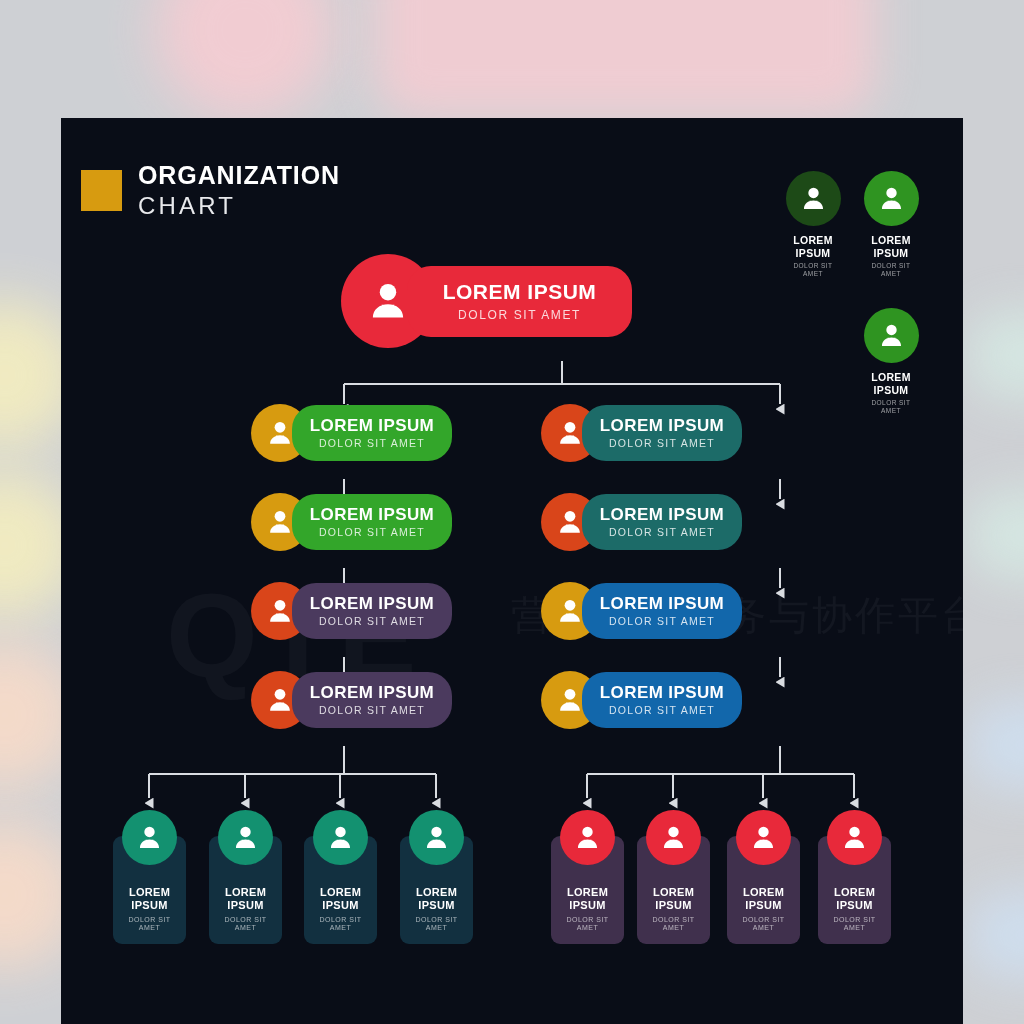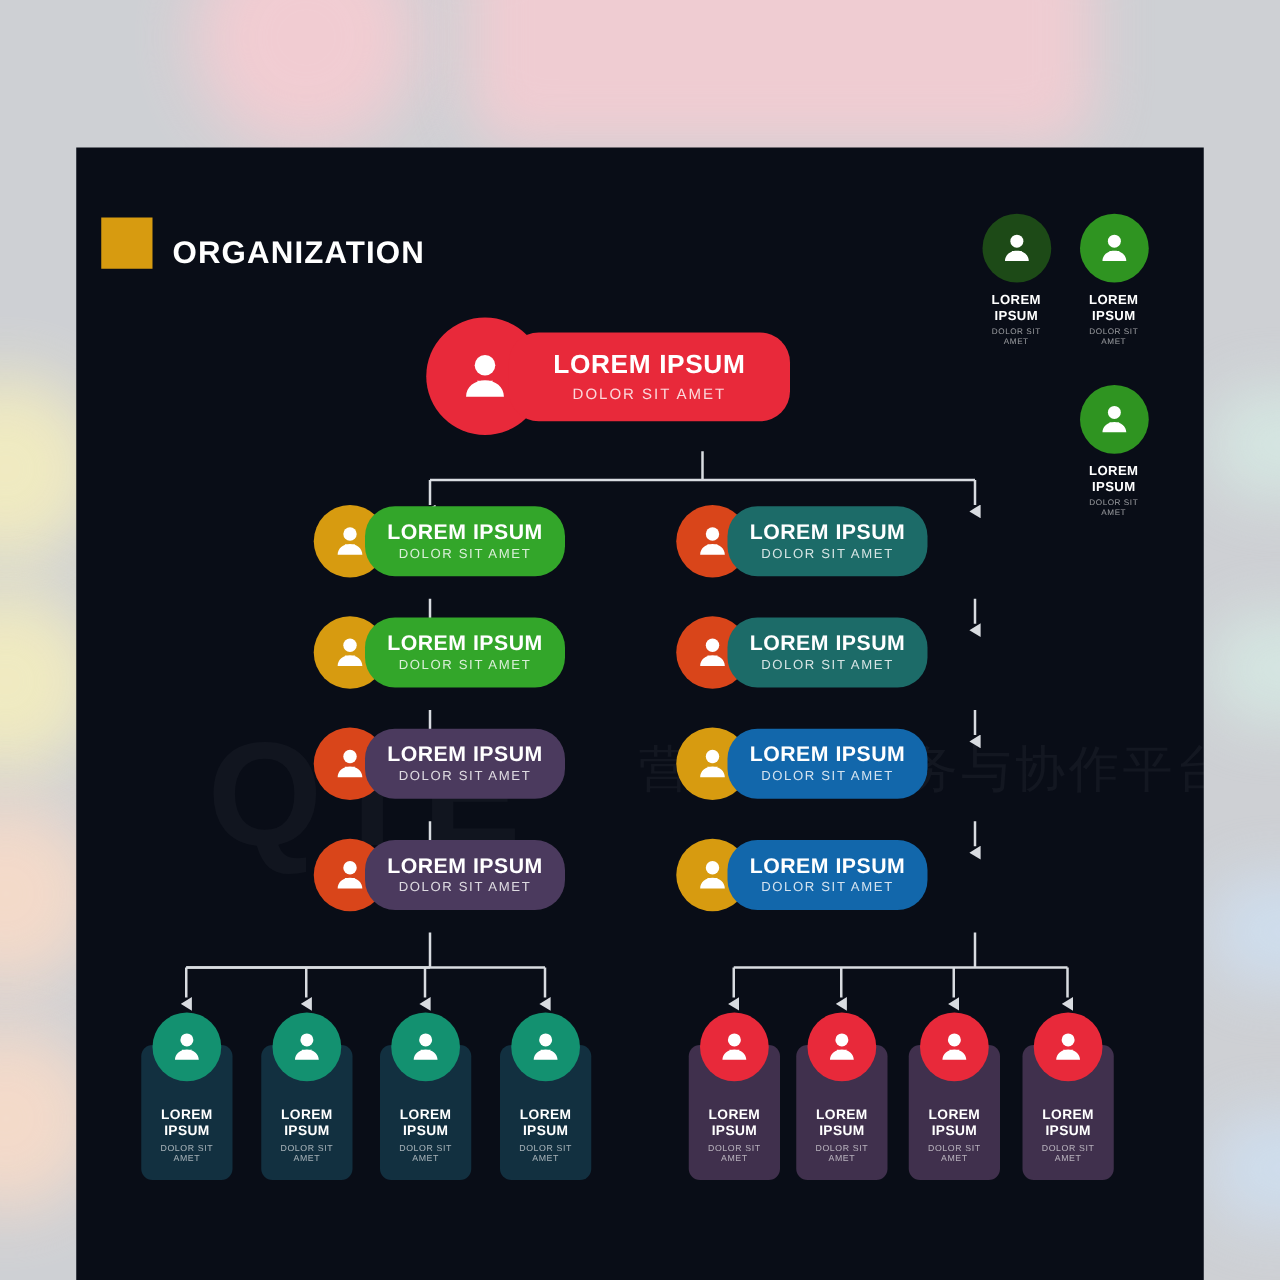--- a/index.html
+++ b/index.html
@@ -34,21 +34,21 @@
     font-size:40px;letter-spacing:3px;color:rgba(255,255,255,.045);
     font-family:"DejaVu Sans",sans-serif;white-space:nowrap;
   }
   #watermark .wm-cn2{
     position:absolute;left:450px;top:518px;
     font-size:38px;letter-spacing:3px;color:rgba(255,255,255,.04);
     font-family:"DejaVu Sans",sans-serif;white-space:nowrap;
   }
 
   
-  #header{position:absolute;left:20px;top:56px;display:flex;align-items:flex-end;}
+  #header{position:absolute;left:20px;top:44px;display:flex;align-items:center;}
   #header .swatch{width:41px;height:41px;background:#d79b10;margin-right:16px;flex:none;}
   #header .titles{line-height:1;padding-top:1px;}
   #header .t1{
     font-size:25px;font-weight:700;color:#ffffff;letter-spacing:.9px;
     display:block;
   }
   #header .t2{
     font-size:24px;font-weight:400;color:#e8e9ec;letter-spacing:3.2px;
     display:block;margin-top:6px;
   }
@@ -125,20 +125,21 @@
 
   <div id="watermark">
     <div class="wm-logo">QTE</div>
     <div class="wm-cn1">营销创意服务与协作平台</div>
   </div>
 
   <div id="header">
     <div class="swatch"></div>
     <div class="titles">
       <span class="t1">ORGANIZATION</span>
+      <span class="t2">CHART</span>
     </div>
   </div>
 
   <svg id="wires" viewBox="0 0 902 906">
     <defs>
       <marker id="arw" markerWidth="11" markerHeight="9" refX="0.4" refY="4.5" orient="auto" markerUnits="userSpaceOnUse">
         <polygon points="0,0 11,0 5.5,9" fill="#d9dce1"></polygon>
       </marker>
     </defs>
     <g stroke="#d9dce1" stroke-width="2" fill="none">

